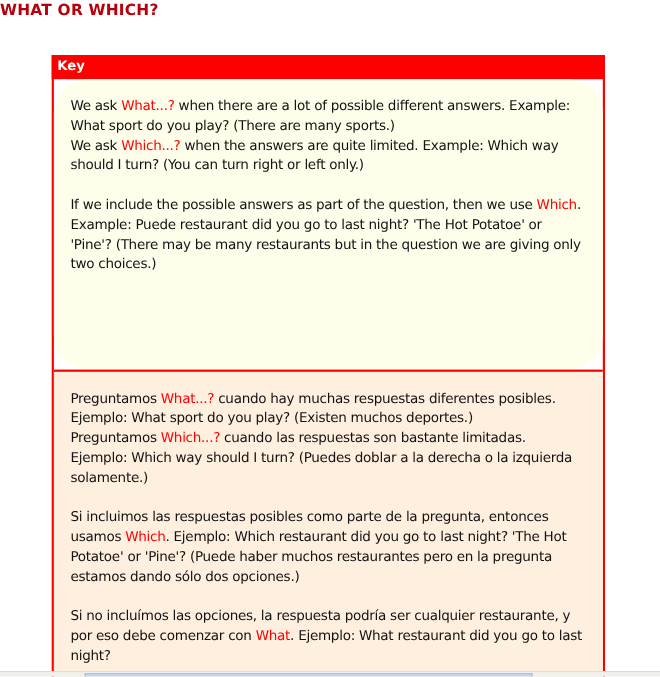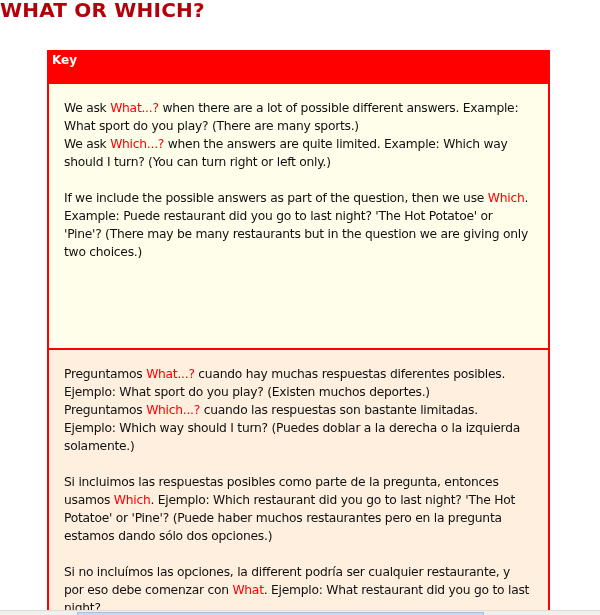--- a/index.html
+++ b/index.html
@@ -5,43 +5,43 @@
   html, body { margin: 0; padding: 0; }
   body {
     width: 600px; height: 615px; overflow: hidden; position: relative;
     background: #ffffff;
     font-family: "DejaVu Sans", sans-serif;
   }
   .page-title {
     position: absolute; left: 0; top: 0;
     margin: 0; padding: 0;
     font-family: "DejaVu Sans", sans-serif;
-    font-weight: bold; font-size: 20px; line-height: 20px;
+    font-weight: bold; font-size: 14px; line-height: 20px;
     color: #b5000b;
     letter-spacing: 0.2px;
   }
   .key-box {
     position: absolute; left: 47px; top: 50px; width: 499px;
     border: 2px solid #ff0000; border-top: none; border-bottom: none;
     height: 570px;
   }
   .key-header {
     background: #ff0000; color: #ffffff;
     font-family: "DejaVu Sans", sans-serif; font-weight: bold;
-    font-size: 12px; height: 34px; line-height: 21px;
+    font-size: 12px; height: 22px; line-height: 21px;
     padding-left: 5px;
     margin-left: -2px; margin-right: -2px;
   }
   .section {
     padding: 16px 16px 8px 15px;
     font-family: "DejaVu Sans", sans-serif;
     font-size: 12.3px; line-height: 18px; color: #111111;
     letter-spacing: -0.25px;
   }
-  .section-en { background: #fffeeb; height: 241px; padding-top: 15px; }
+  .section-en { background: #fffeeb; height: 241px; padding-top: 15px; border-radius: 31px; }
   .section-es { background: #ffefdf; border-top: 2px solid #ff0000; padding-top: 15px; height: 300px; }
   .section p { margin: 0 0 18px 0; }
   .hl { color: #ff0000; }
   .scrollbar {
     position: absolute; left: 0; top: 610px; width: 600px; height: 5px;
     background: #f0f0ec; border-top: 1px solid #dcdcd8;
   }
   .scroll-thumb {
     position: absolute; left: 77px; top: 1px; width: 407px; height: 4px;
     background: #c8d8f4; border: 1px solid #a9bde0; border-bottom: none;
@@ -55,19 +55,19 @@
 
 <div class="key-box">
   <div class="key-header">Key</div>
   <div class="section section-en">
       <p><span>We ask </span><span class="hl">What...?</span><span> when there are a lot of possible different answers. Example: What sport do you play? (There are many sports.)</span><br><span>We ask </span><span class="hl">Which...?</span><span> when the answers are quite limited. Example: Which way should I turn? (You can turn right or left only.)</span></p>
       <p><span>If we include the possible answers as part of the question, then we use </span><span class="hl">Which</span><span>. Example: Puede restaurant did you go to last night? 'The Hot Potatoe' or 'Pine'? (There may be many restaurants but in the question we are giving only two choices.)</span></p>
     </div>
   <div class="section section-es">
       <p><span>Preguntamos </span><span class="hl">What...?</span><span> cuando hay muchas respuestas diferentes posibles. Ejemplo: What sport do you play? (Existen muchos deportes.)</span><br><span>Preguntamos </span><span class="hl">Which...?</span><span> cuando las respuestas son bastante limitadas. Ejemplo: Which way should I turn? (Puedes doblar a la derecha o la izquierda solamente.)</span></p>
       <p><span>Si incluimos las respuestas posibles como parte de la pregunta, entonces usamos </span><span class="hl">Which</span><span>. Ejemplo: Which restaurant did you go to last night? 'The Hot Potatoe' or 'Pine'? (Puede haber muchos restaurantes pero en la pregunta estamos dando sólo dos opciones.)</span></p>
-      <p><span>Si no incluímos las opciones, la different podría ser cualquier restaurante, y por eso debe comenzar con </span><span class="hl">What</span><span>. Ejemplo: What restaurant did you go to last night?</span></p>
+      <p><span>Si no incluímos las opciones, la respuesta podría ser cualquier restaurante, y por eso debe comenzar con </span><span class="hl">What</span><span>. Ejemplo: What restaurant did you go to last night?</span></p>
     </div>
 </div>
 
 <div class="scrollbar">
   <div class="scroll-thumb"></div>
 </div>
 
 </body></html>

